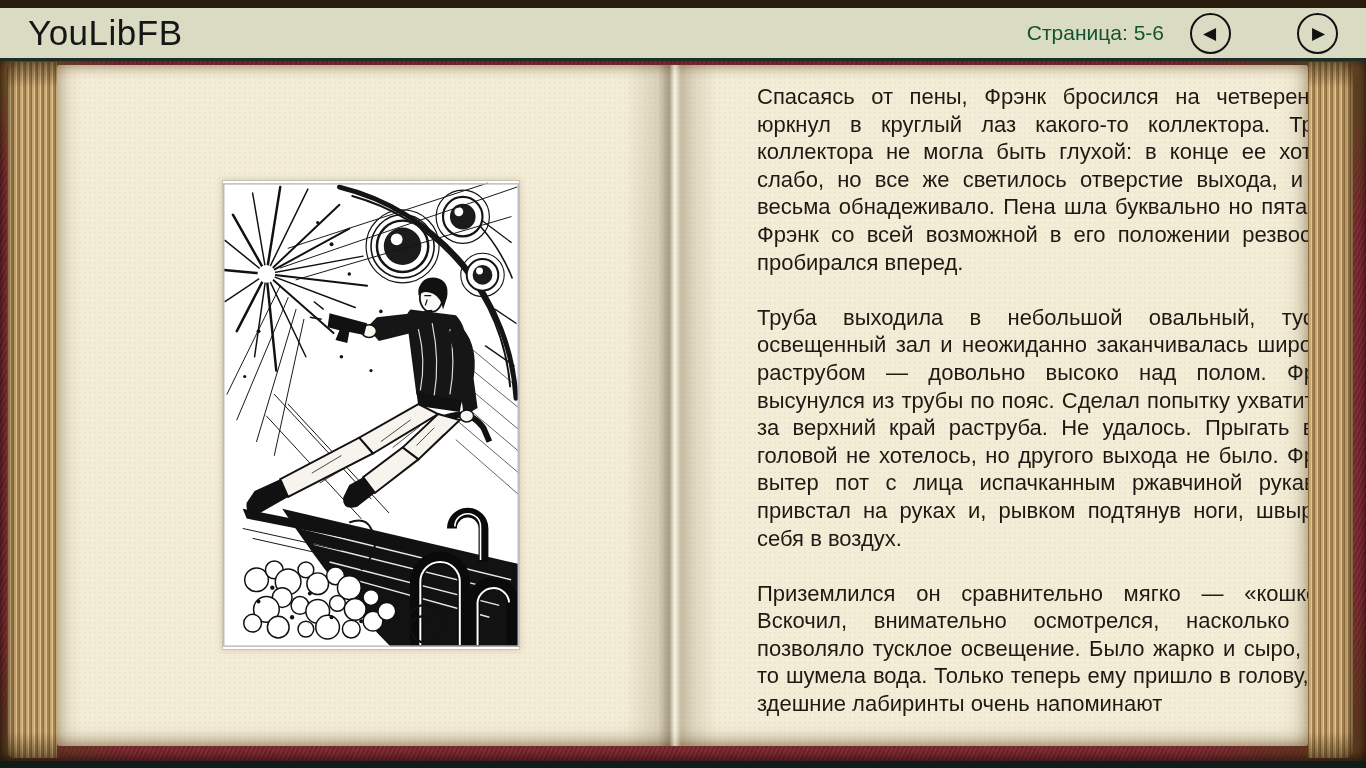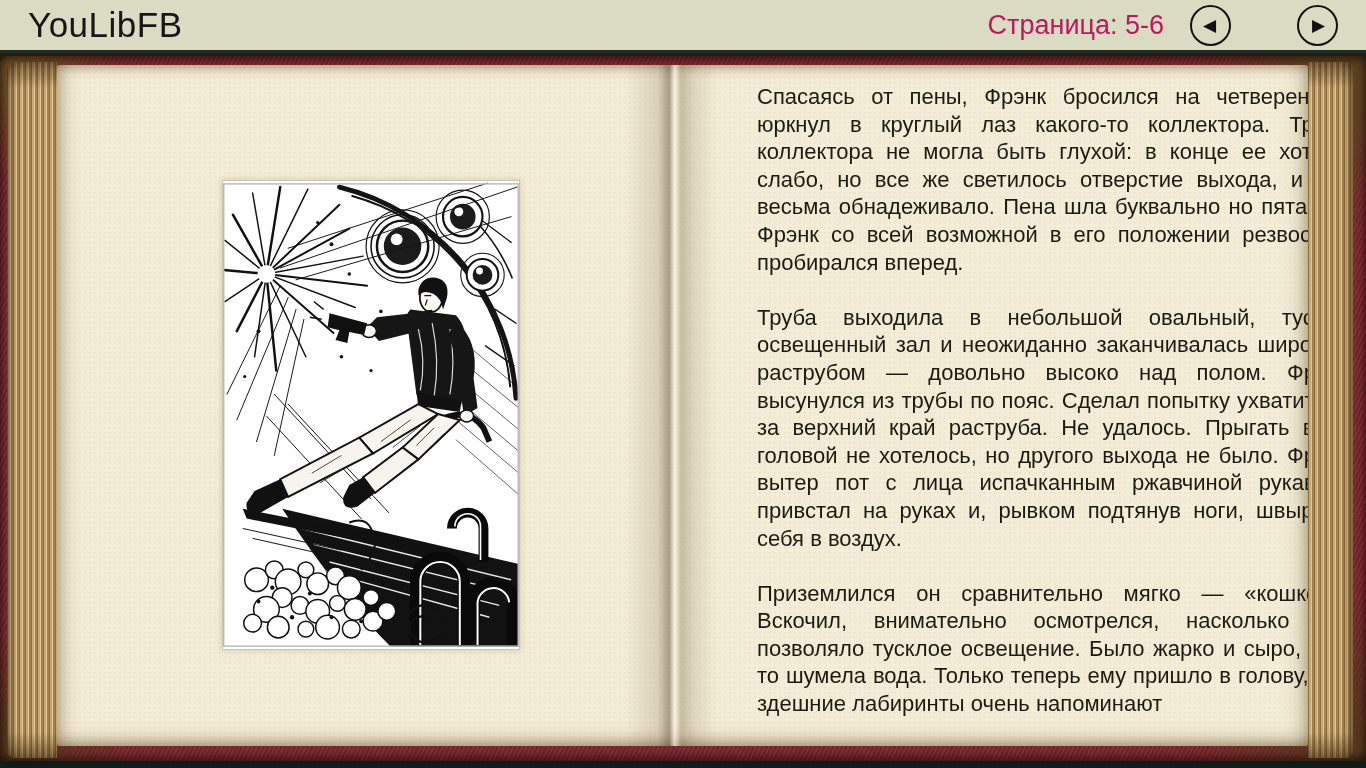--- a/index.html
+++ b/index.html
@@ -4,29 +4,29 @@
 <style>
   html,body{margin:0;padding:0;background:#000;}
   *{box-sizing:border-box;}
   .stage{
     position:relative;width:1366px;height:768px;overflow:hidden;
     font-family:"Liberation Sans","DejaVu Sans",sans-serif;
     background:#2a1b0d;
   }
   
   .topbar{
-    position:absolute;top:0;left:0;right:0;height:53px;
+    position:absolute;top:8px;left:0;right:0;height:53px;
     background:#d9dbc2;border-bottom:3px solid #1e2d27;
     display:flex;align-items:center;z-index:10;
   }
   .app-title{
     margin-left:28px;font-size:35px;font-weight:300;color:#161616;letter-spacing:.5px;
   }
   .topbar-right{margin-left:auto;display:flex;align-items:center;}
-  .page-indicator{font-size:27px;color:#be185d;margin-right:26px;}
+  .page-indicator{font-size:21px;color:#14532d;margin-right:26px;}
   .nav-btn{
     width:41px;height:41px;border:2.5px solid #121212;border-radius:50%;
     background:transparent;display:flex;align-items:center;justify-content:center;
     padding:0;cursor:pointer;
   }
   .nav-btn.prev{margin-right:66px;}
   .nav-btn.next{margin-right:28px;}
   .nav-glyph{font-size:17px;color:#121212;line-height:1;
     font-family:"DejaVu Sans",sans-serif;}
   .nav-btn.prev .nav-glyph{transform:translateX(-1px);}

